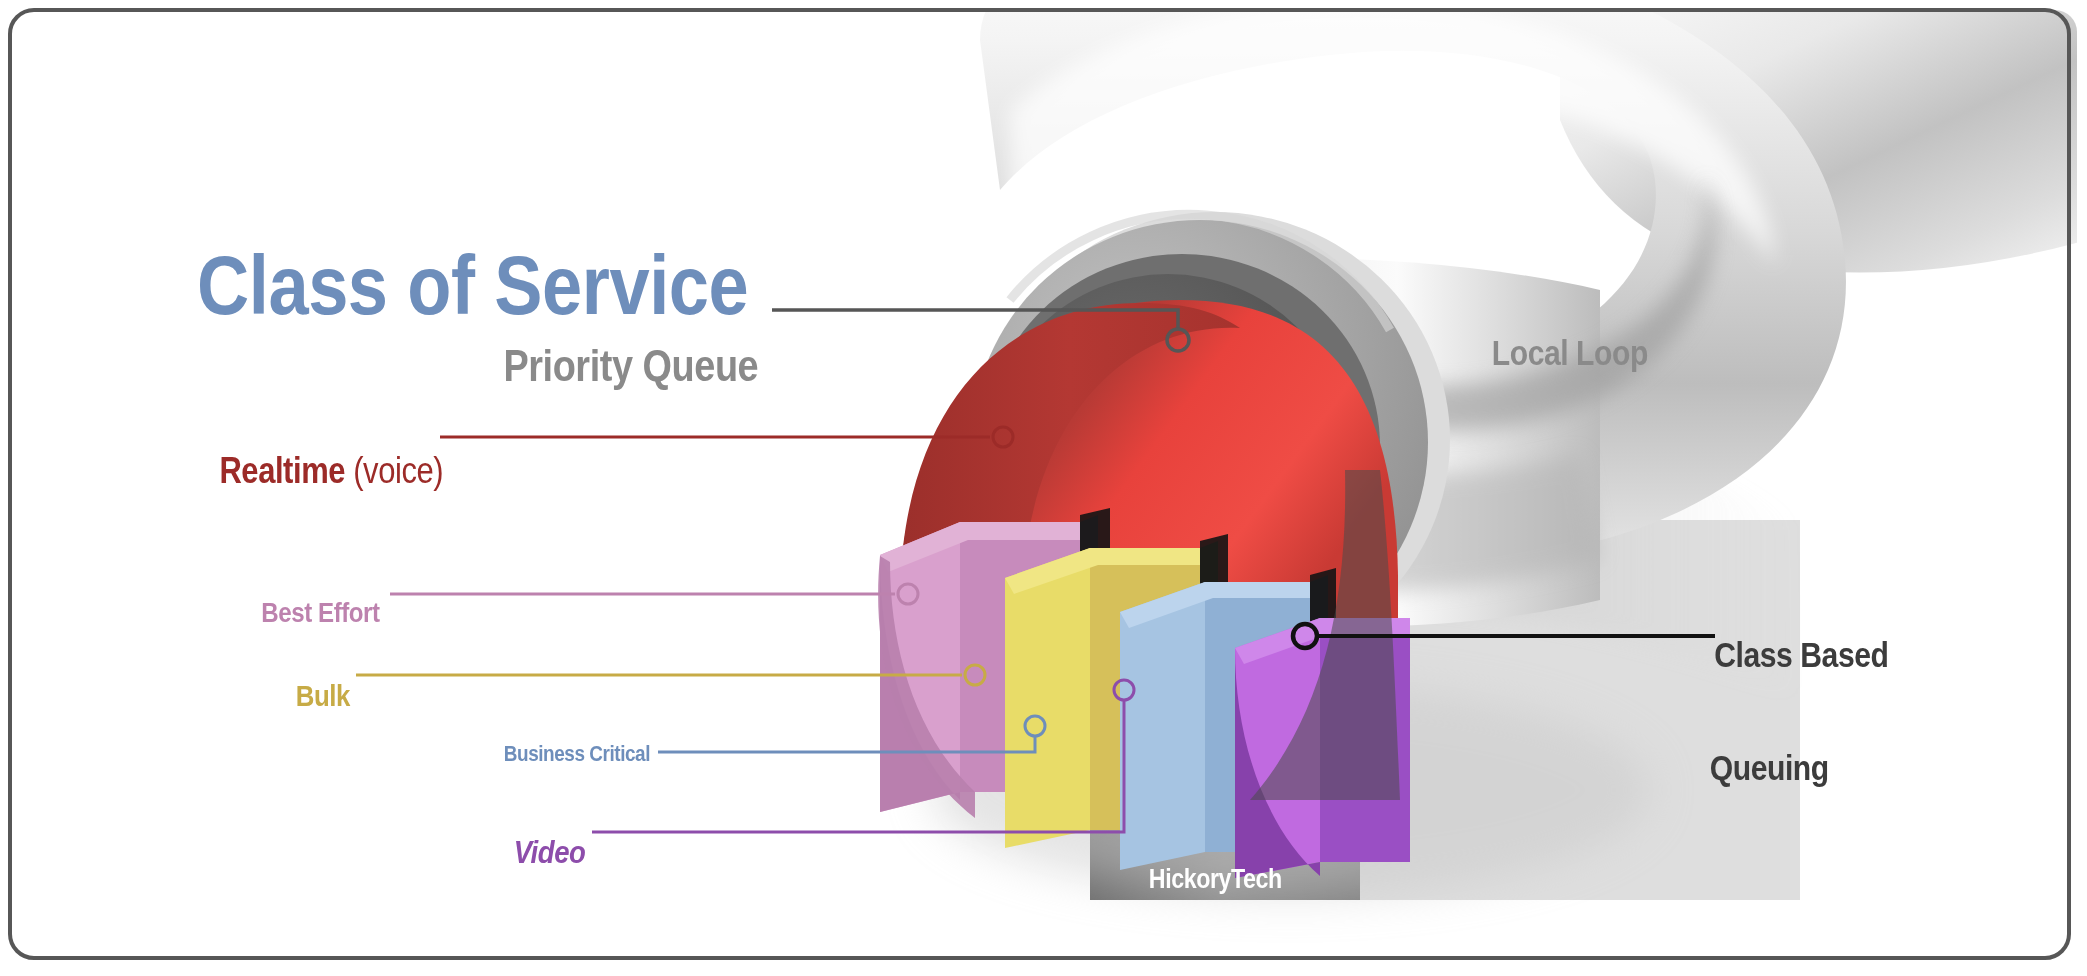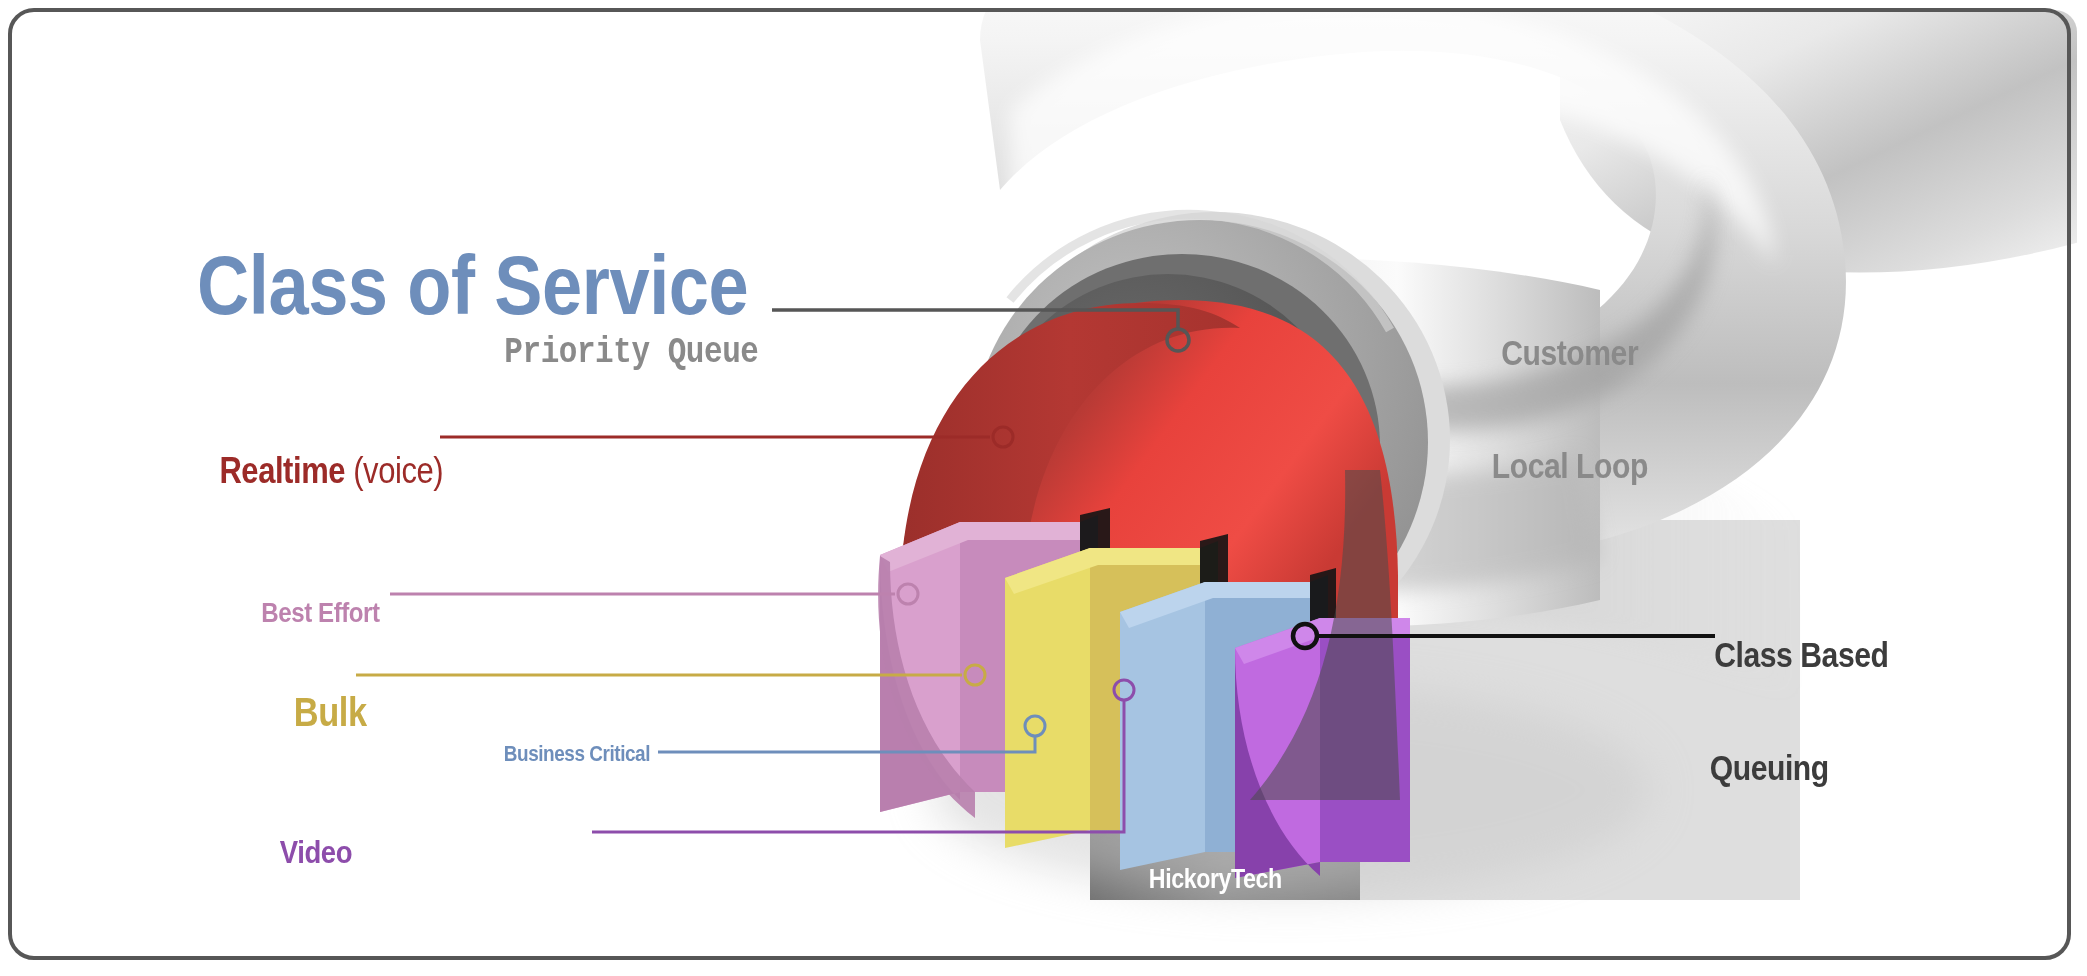--- a/index.html
+++ b/index.html
@@ -43,27 +43,27 @@
   .cond.rt{transform-origin:right center;}
   .cond.ct{transform-origin:center center;}
 
   #title{
     left:104px; top:140px;
     font-size:84px;
     color:#6e8ebb;
     z-index:45;
     text-align:right;
   }
-  #lbl-priority{ left:0; top:291px; width:758px; text-align:right; font-size:36px; color:#8a8a8a;font-family:Liberation Mono, monospace; }
+  #lbl-priority{ left:0; top:291px; width:758px; text-align:right; font-size:44px; color:#8a8a8a; }
   #lbl-realtime{ left:8px; top:408px; width:435px; text-align:right; font-size:36px; color:#9c2b28; }
   #lbl-realtime .reg{font-weight:normal;}
   #lbl-besteffort{ left:0; top:565px; width:380px; text-align:right; font-size:28px; color:#bd82ae; }
-  #lbl-bulk{ left:0; top:645px; width:350px; text-align:right; font-size:40px; color:#c7ab46;margin-left:17px; }
+  #lbl-bulk{ left:0; top:645px; width:350px; text-align:right; font-size:30px; color:#c7ab46; }
   #lbl-bizcrit{ left:0; top:715px; width:650px; text-align:right; font-size:22px; color:#6e8ebb; }
-  #lbl-video{ left:0; top:797px; width:585px; text-align:center; font-size:32px; color:#8d4dab; }
+  #lbl-video{ left:0; top:797px; width:585px; text-align:right; font-size:32px; color:#8d4dab;font-style:italic; }
 
   #lbl-customer{
     left:1400px; top:258px; width:340px;
     text-align:center; font-size:35px; color:#8a8a8a; line-height:1.08;
   }
   #lbl-cbwfq{
     left:1700px; top:560px; width:300px;
     text-align:left; font-size:35px; color:#3c3c3c; line-height:1.08;
   }
   #lbl-hickory{
@@ -290,21 +290,20 @@
 
   <div class="txt" id="lbl-bizcrit">
     <span class="cond rt">Business Critical</span>
   </div>
 
   <div class="txt" id="lbl-video">
     <span class="cond rt">Video</span>
   </div>
 
   <div class="txt" id="lbl-customer">
-    <div><span class="cond ct">Customer</span></div>
     <div><span class="cond ct">Local Loop</span></div>
   </div>
 
   <div class="txt" id="lbl-cbwfq">
     <div><span class="cond ct">Class Based</span></div>
     <div><span class="cond ct">Queuing</span></div>
   </div>
 
   <div class="txt" id="lbl-hickory">
     <div><span class="cond ct">HickoryTech</span></div>

